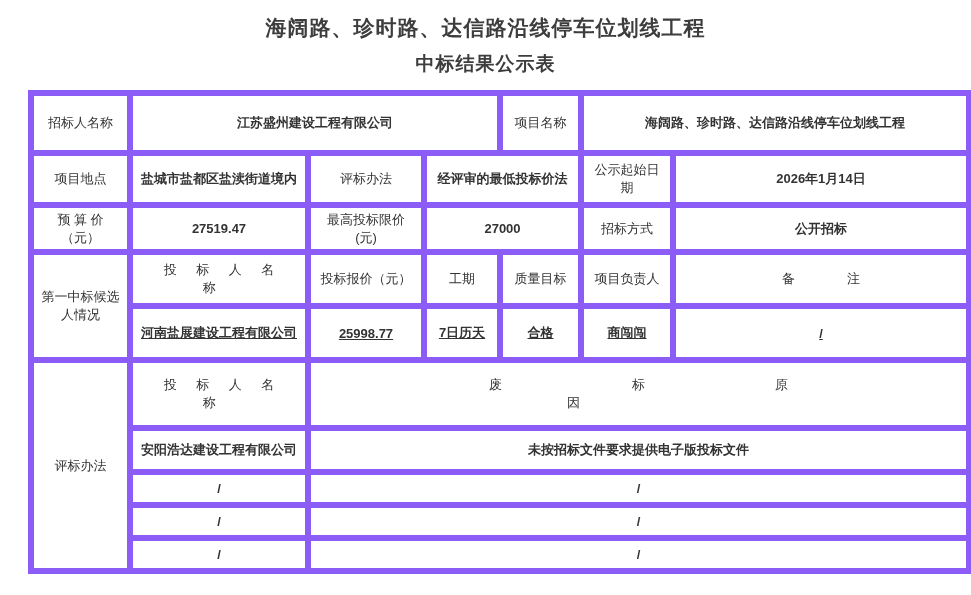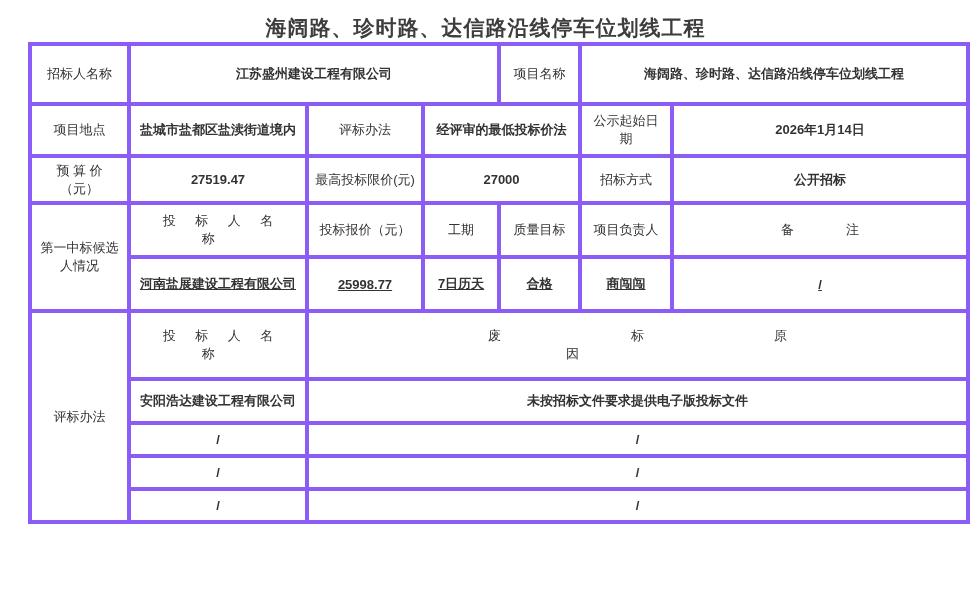--- a/index.html
+++ b/index.html
@@ -14,21 +14,21 @@
   }
   .subtitle{
     text-align:center;font-size:19px;font-weight:700;color:#3d3d3d;
     margin:9px 0 13px 0;line-height:26px;letter-spacing:1px;
   }
   table.result{
     border-collapse:collapse;table-layout:fixed;
     width:938px;margin-left:28px;
   }
   table.result td{
-    border:4px solid #8b5cf6;
+    border:6px solid #8b5cf6;
     text-align:center;vertical-align:middle;
     font-size:13px;color:#333;
     padding:2px 6px;
     overflow:hidden;
   }
   td.lab{font-weight:400;color:#3a3a3a;}
   td.val{font-weight:700;color:#222;}
   td.hdr{font-weight:400;color:#3a3a3a;}
   .sp1{letter-spacing:1.5em;text-indent:1.5em;}  
   .sp2{letter-spacing:4em;text-indent:4em;}      
@@ -43,20 +43,21 @@
   tr.r5x{height:33px;}
   .note{
     margin:13px 0 0 40px;font-size:13px;font-weight:600;color:#2e2e2e;
   }
 </style>
 </head>
 <body>
 
 <div>
   <div class="title">海阔路、珍时路、达信路沿线停车位划线工程</div>
+  <div class="subtitle">中标结果公示表</div>
 
   <table class="result">
     <colgroup>
       <col style="width:99px">
         <col style="width:178px">
         <col style="width:116px">
       <col style="width:76px">
         <col style="width:81px">
         <col style="width:92px">
       <col style="width:296px">

